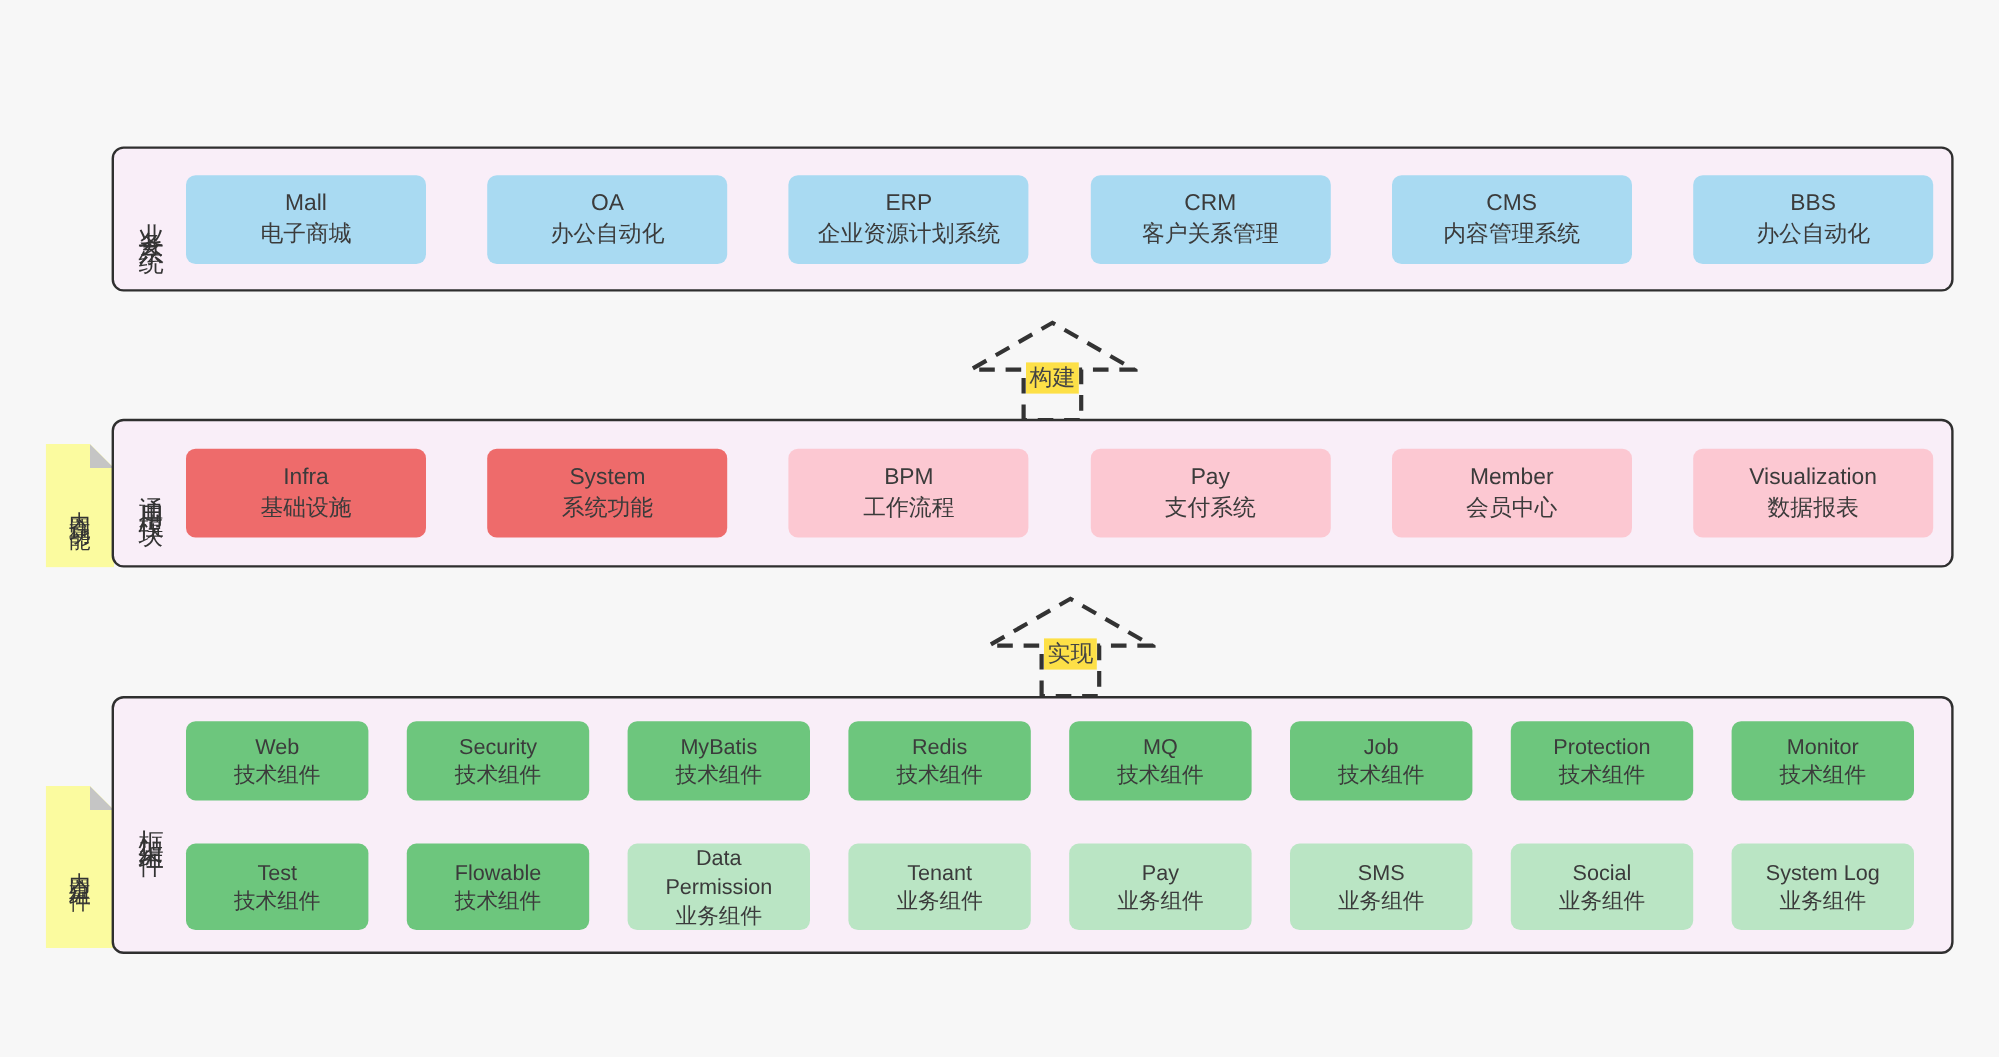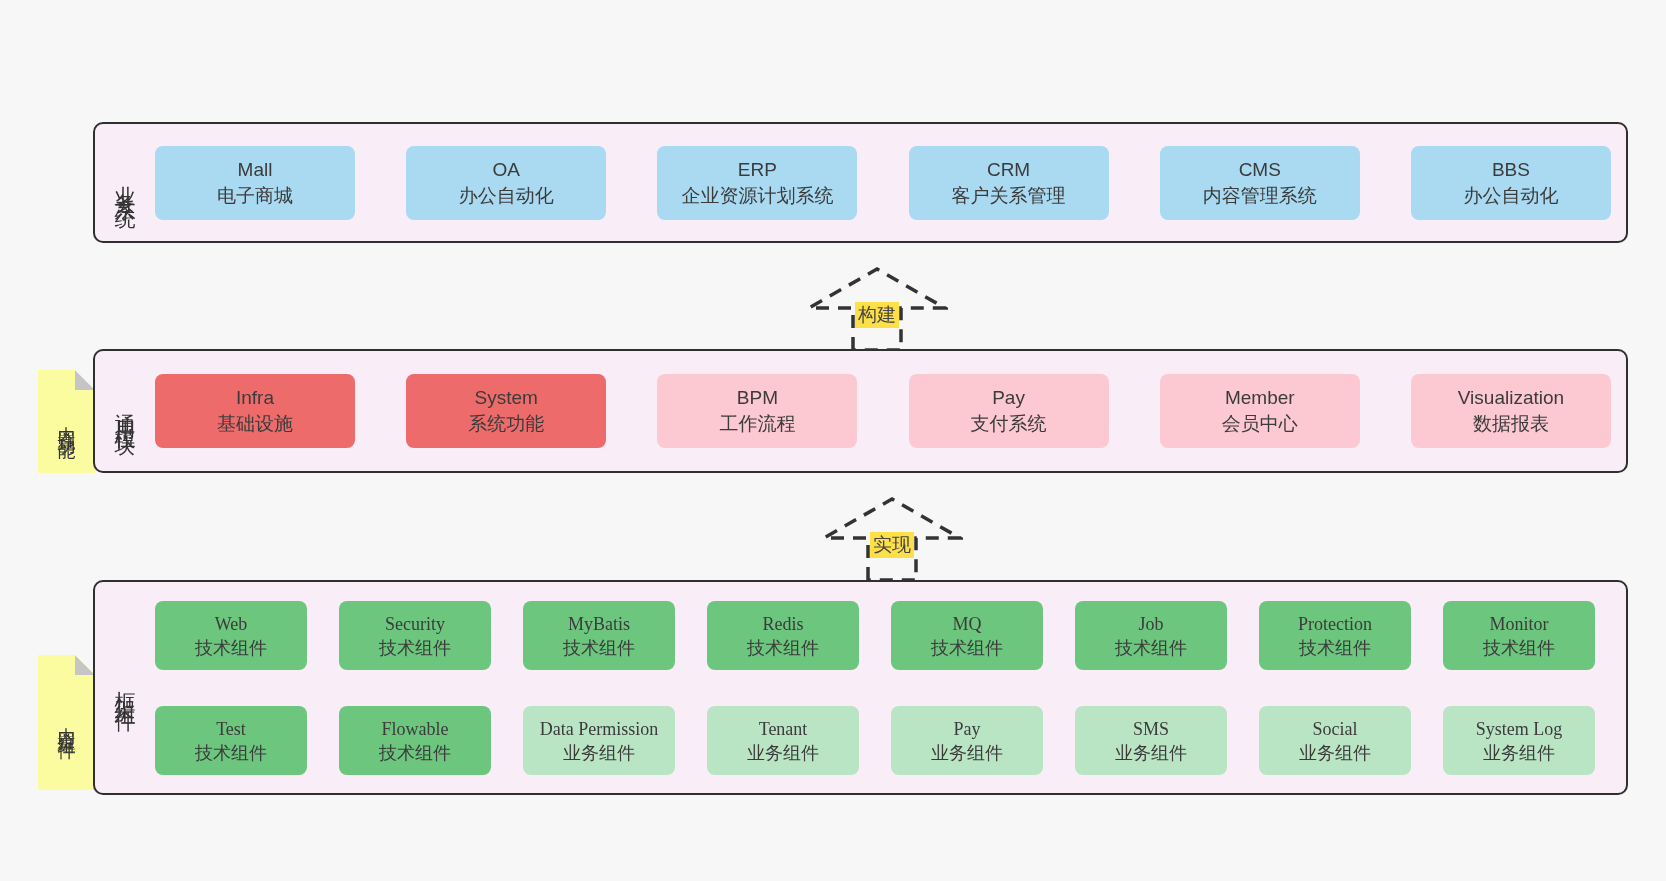--- a/index.html
+++ b/index.html
@@ -76,21 +76,20 @@
   .box-lightgreen { background: #bae5c4; }
 
   
   .components-grid {
     flex: 1;
     display: grid;
     grid-template-columns: repeat(8, 1fr);
     grid-template-rows: 1fr 1fr;
     gap: 36px 32px;
     padding: 19px 31px 18px 0;
-    font-family: Liberation Serif, serif;
   }
   .box-cell {
     font-size: 18px;
     line-height: 24px;
     padding: 0 16px;
   }
 
   
   .arrow {
     position: absolute;

